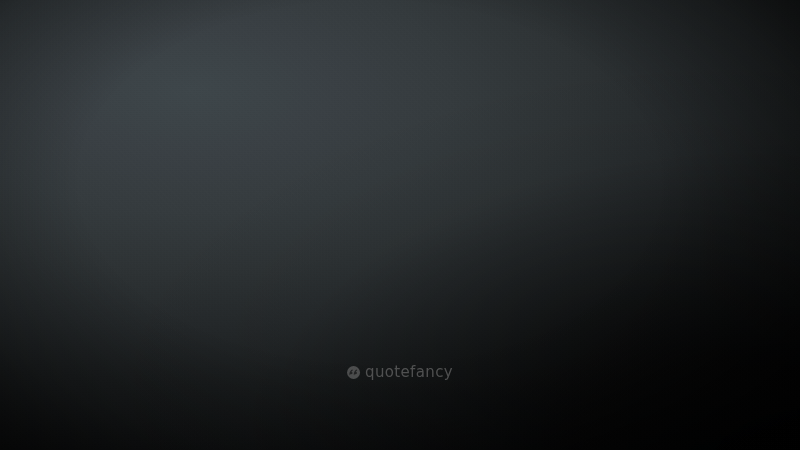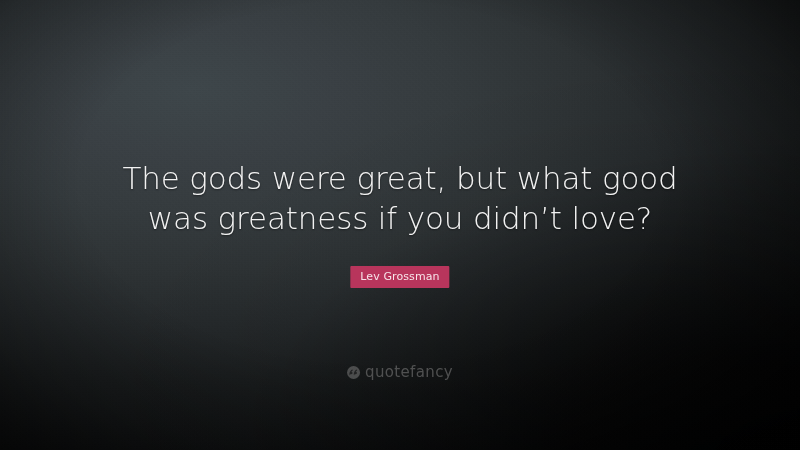--- a/index.html
+++ b/index.html
@@ -162,24 +162,21 @@
 
 <div class="quote-canvas">
 
   <div class="bg-layer bg-base"></div>
   <div class="bg-layer bg-darken-br"></div>
   <div class="bg-layer bg-darken-edges"></div>
   <div class="bg-layer bg-noise"></div>
 
   <div class="content">
 
-    <blockquote class="quote-text">The gods were great, but what good
-was greatness if you didn’t love?</blockquote>
 
-    <div class="author-badge">Lev Grossman</div>
 
     <div class="watermark">
       <span class="watermark-mark">
         <svg width="9" height="7" viewBox="0 0 9 7" aria-hidden="true">
           <path d="M0.6 6.4 C0.2 5.3 0.3 3.6 1.1 2.4 C1.7 1.4 2.6 0.8 3.5 0.6 L3.8 1.6 C3.1 1.9 2.5 2.5 2.4 3.1 C2.9 3.0 3.5 3.4 3.5 4.1 C3.5 4.8 3.0 5.3 2.3 5.3 C1.6 5.3 1.0 5.0 0.6 6.4 Z" fill="#2b2b2b"></path>
           <path d="M5.0 6.4 C4.6 5.3 4.7 3.6 5.5 2.4 C6.1 1.4 7.0 0.8 7.9 0.6 L8.2 1.6 C7.5 1.9 6.9 2.5 6.8 3.1 C7.3 3.0 7.9 3.4 7.9 4.1 C7.9 4.8 7.4 5.3 6.7 5.3 C6.0 5.3 5.4 5.0 5.0 6.4 Z" fill="#2b2b2b"></path>
         </svg>
       </span>
       <span class="watermark-text">quotefancy</span>
     </div>

